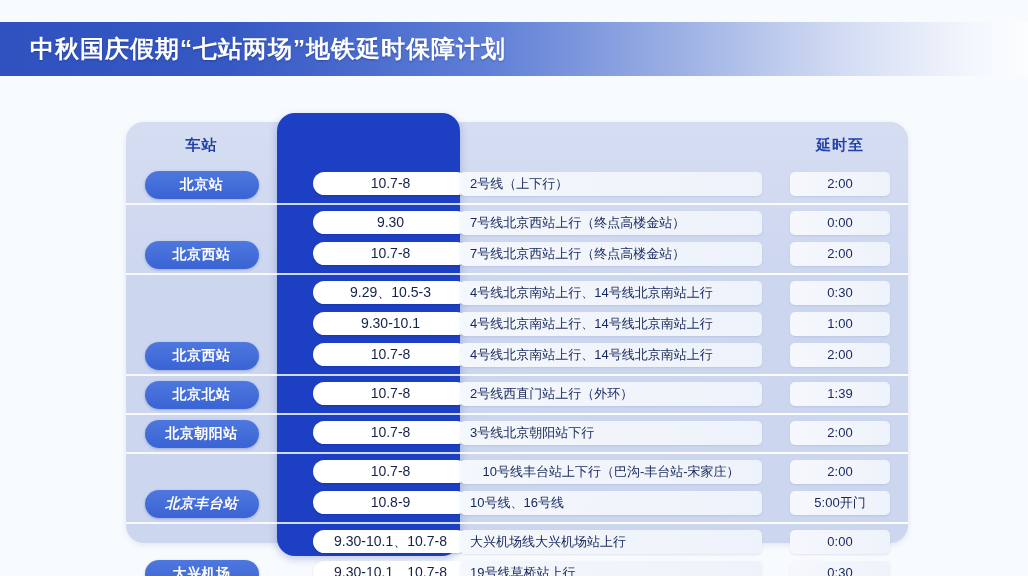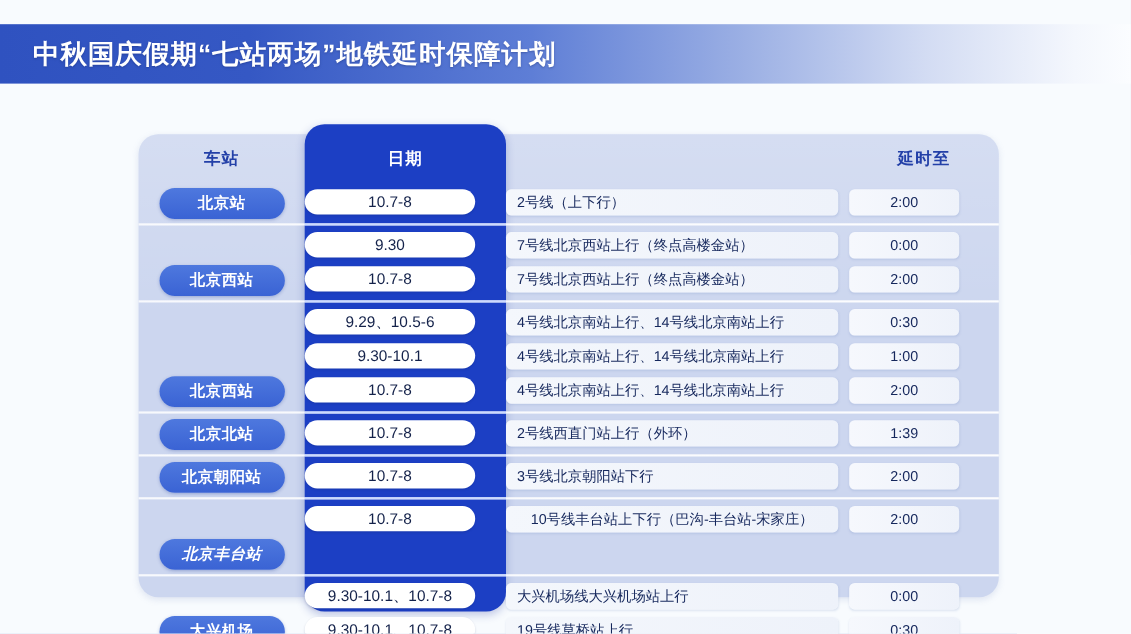--- a/index.html
+++ b/index.html
@@ -78,39 +78,39 @@
   .station-pill{
     min-width:88px;padding:5px 13px;border-radius:999px;
     background:linear-gradient(to bottom,#4e78de,#3a63d4);
     color:#fff;font-size:14px;font-weight:bold;letter-spacing:.5px;
     text-align:center;white-space:nowrap;
     box-shadow:0 1px 3px rgba(30,60,150,.30);
   }
 
   .row{position:absolute;left:0;width:782px;height:31px;}
   .date-cell{position:absolute;left:151px;width:155px;height:31px;
-    display:flex;align-items:center;justify-content:flex-start;}
+    display:flex;align-items:center;justify-content:flex-start;padding-left:36px;}
   .date-pill{
     width:160px;height:23px;line-height:23px;border-radius:999px;
     background:#ffffff;color:#14224a;font-size:14px;text-align:center;
     white-space:nowrap;overflow:hidden;
     box-shadow:0 1px 2px rgba(0,20,80,.18);
   }
   .route-cell{position:absolute;left:334px;width:312px;height:31px;
     display:flex;align-items:center;}
   .route-pill{
     width:302px;height:24px;line-height:24px;border-radius:5px;
     background:linear-gradient(to right,#f4f7fc,#eef2fa);
     color:#15275c;font-size:13px;padding:0 10px;box-sizing:border-box;
     white-space:nowrap;overflow:hidden;
     box-shadow:0 1px 2px rgba(100,125,185,.18);
   }
   .route-pill.center{text-align:center;}
   .delay-cell{position:absolute;left:646px;width:136px;height:31px;
-    display:flex;align-items:center;justify-content:flex-start;}
+    display:flex;align-items:center;justify-content:center;}
   .delay-pill{
     width:100px;height:24px;line-height:24px;border-radius:5px;
     background:linear-gradient(to right,#f6f8fd,#eef2fa);
     color:#15275c;font-size:13px;text-align:center;white-space:nowrap;
     box-shadow:0 1px 2px rgba(100,125,185,.18);
   }
 </style>
 </head>
 <body>
 
@@ -119,21 +119,20 @@
   <div class="banner">
     <div class="banner-title">中秋国庆假期“七站两场”地铁延时保障计划</div>
   </div>
 
   <div class="card"></div>
   <div class="date-col"></div>
 
   <div class="grid" style="left:126px;top:122px;">
     <div class="head">
       <div class="h-cell h-station">车站</div>
-      <div class="h-cell h-date">日期</div>
       <div class="h-cell h-delay">延时至</div>
     </div>
     <div id="groups-root">
         <div class="group" style="top: 46px; height: 31px;">
           <div class="station-cell" style="top: 0px; height: 31px;">
             <div class="station-pill">北京站</div>
           </div>
           <div class="row" style="top: 0px;">
             <div class="date-cell">
               <div class="date-pill">10.7-8</div>
@@ -178,21 +177,21 @@
         </div>
         <div class="group-sep" style="top: 151px;">
           <div class="seg-blue"></div>
         </div>
         <div class="group" style="top: 155px; height: 93px;">
           <div class="station-cell" style="top: 0px; height: 93px;">
             <div class="station-pill">北京西站</div>
           </div>
           <div class="row" style="top: 0px;">
             <div class="date-cell">
-              <div class="date-pill">9.29、10.5-6</div>
+              <div class="date-pill">9.29、10.5-3</div>
             </div>
             <div class="route-cell">
               <div class="route-pill">4号线北京南站上行、14号线北京南站上行</div>
             </div>
             <div class="delay-cell">
               <div class="delay-pill">0:30</div>
             </div>
           </div>
           <div class="row" style="top: 31px;">
             <div class="date-cell">
@@ -266,20 +265,31 @@
             <div class="date-cell">
               <div class="date-pill">10.7-8</div>
             </div>
             <div class="route-cell">
               <div class="route-pill center">10号线丰台站上下行（巴沟-丰台站-宋家庄）</div>
             </div>
             <div class="delay-cell">
               <div class="delay-pill">2:00</div>
             </div>
           </div>
+          <div class="row" style="top: 31px;">
+            <div class="date-cell">
+              <div class="date-pill">10.8-9</div>
+            </div>
+            <div class="route-cell">
+              <div class="route-pill">10号线、16号线</div>
+            </div>
+            <div class="delay-cell">
+              <div class="delay-pill">5:00开门</div>
+            </div>
+          </div>
         </div>
         <div class="group-sep" style="top: 400px;">
           <div class="seg-blue"></div>
         </div>
         <div class="group" style="top: 404px; height: 62px;">
           <div class="station-cell" style="top: 0px; height: 62px;">
             <div class="station-pill">大兴机场</div>
           </div>
           <div class="row" style="top: 0px;">
             <div class="date-cell">

